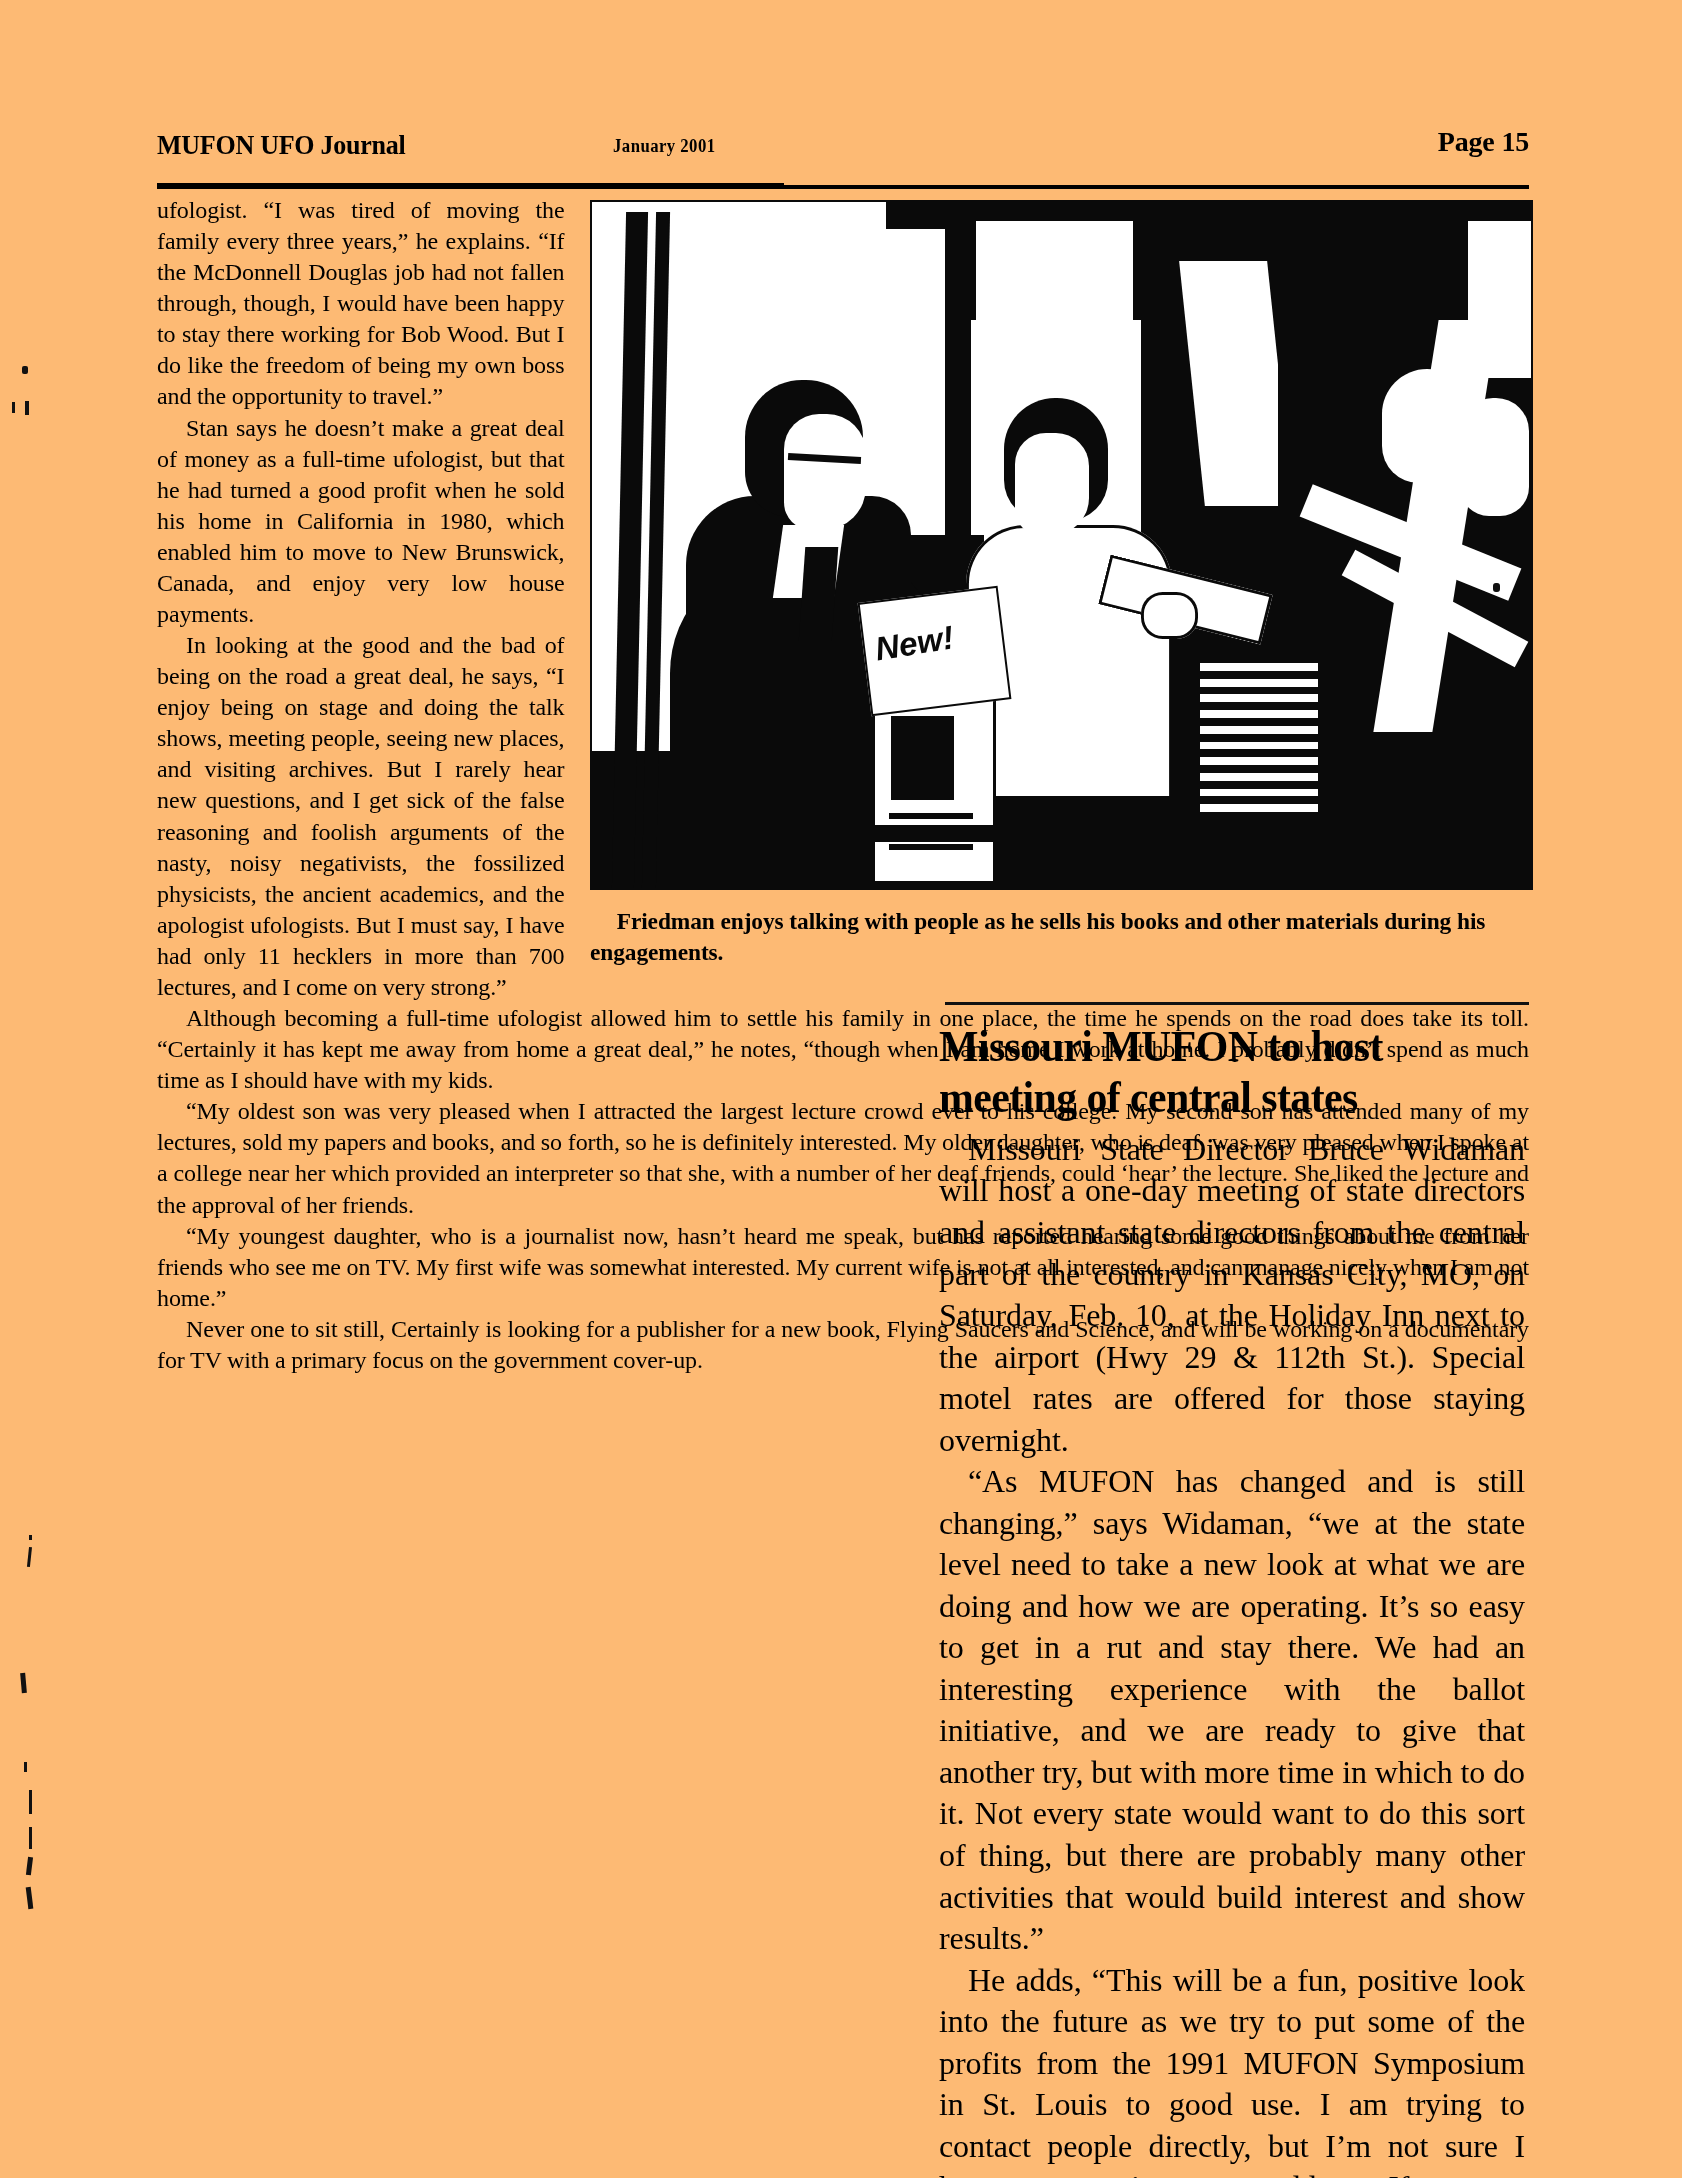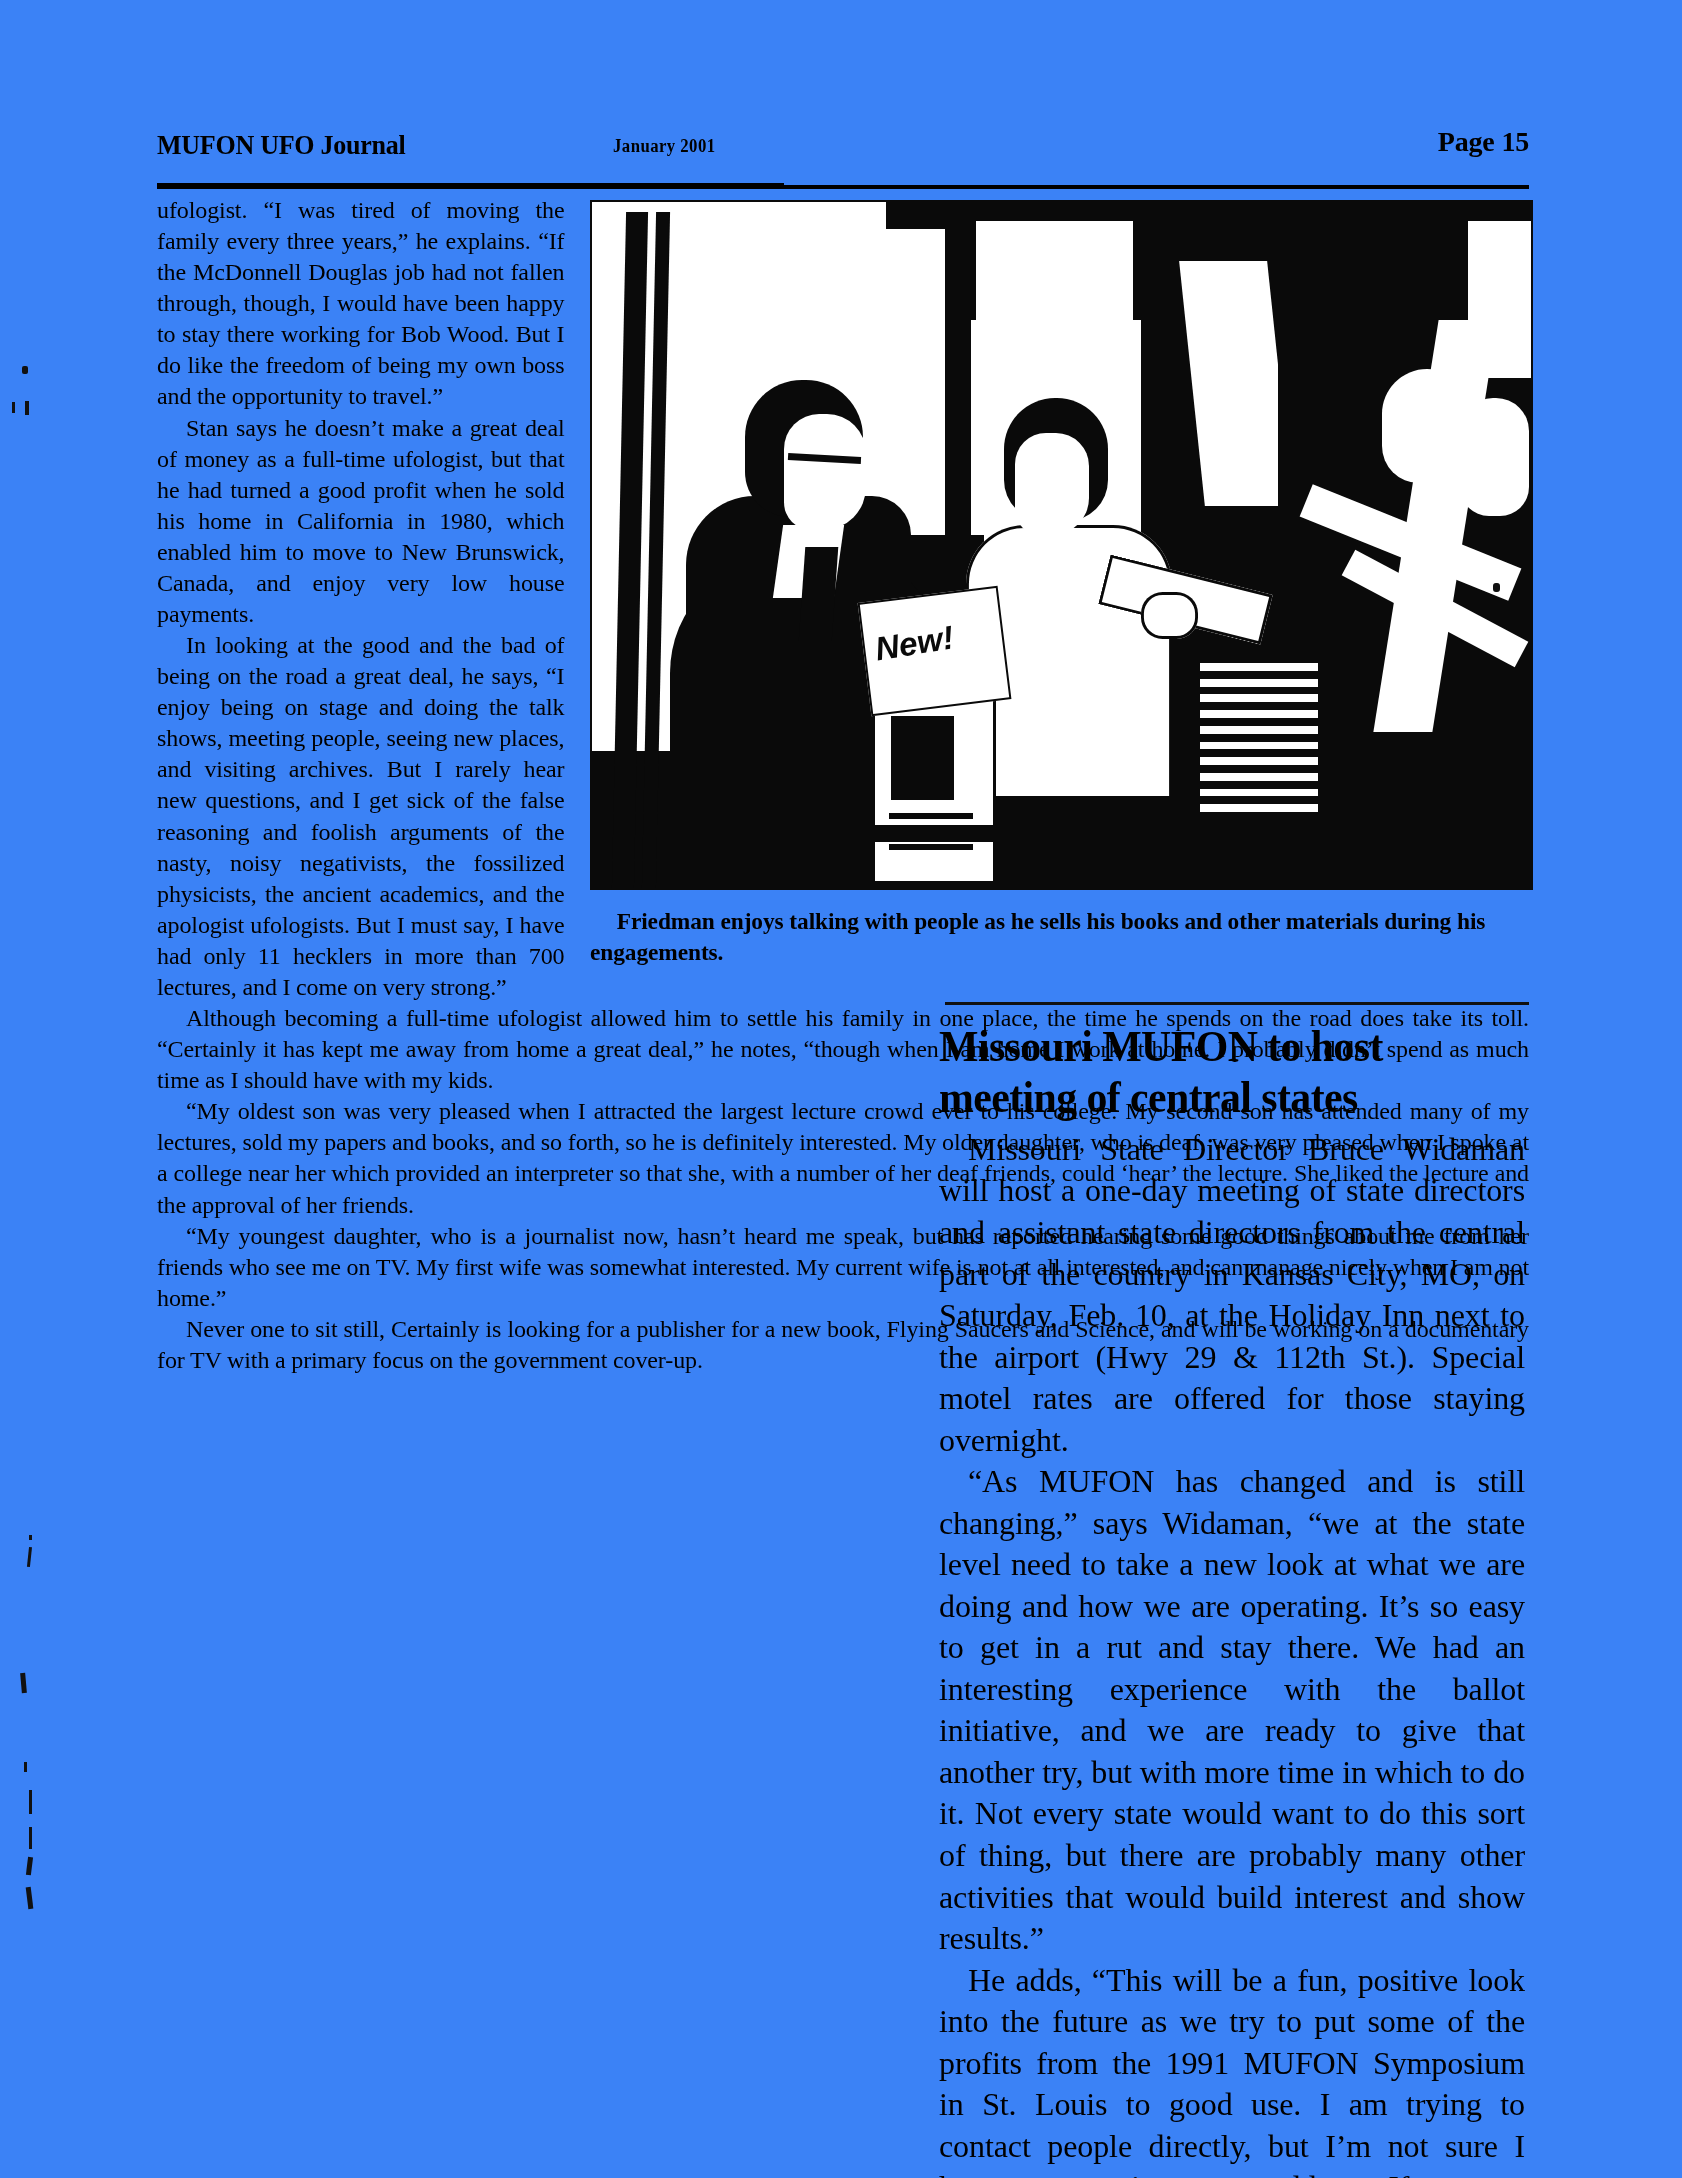--- a/index.html
+++ b/index.html
@@ -6,21 +6,21 @@
   html, body {
     margin: 0;
     padding: 0;
     background: #ffffff;
   }
 
   #page {
     position: relative;
     width: 1683px;
     height: 2179px;
-    background: #3b82f6;
+    background: #fdba74;
     overflow: hidden;
     font-family: "Liberation Serif", "DejaVu Serif", serif;
     color: #000000;
     -webkit-font-smoothing: none;
   }
 
   
   #masthead {
     position: absolute;
     left: 157px;

